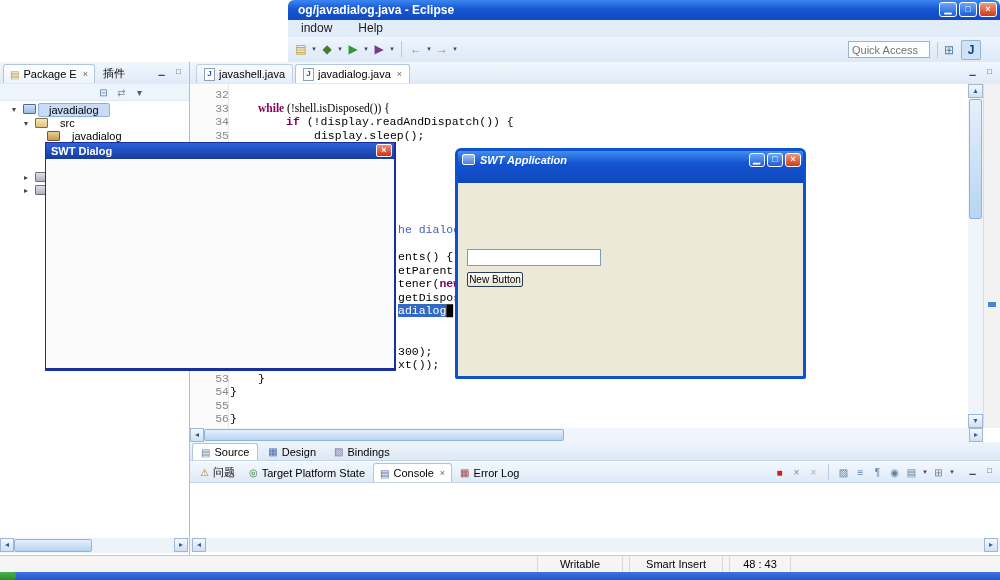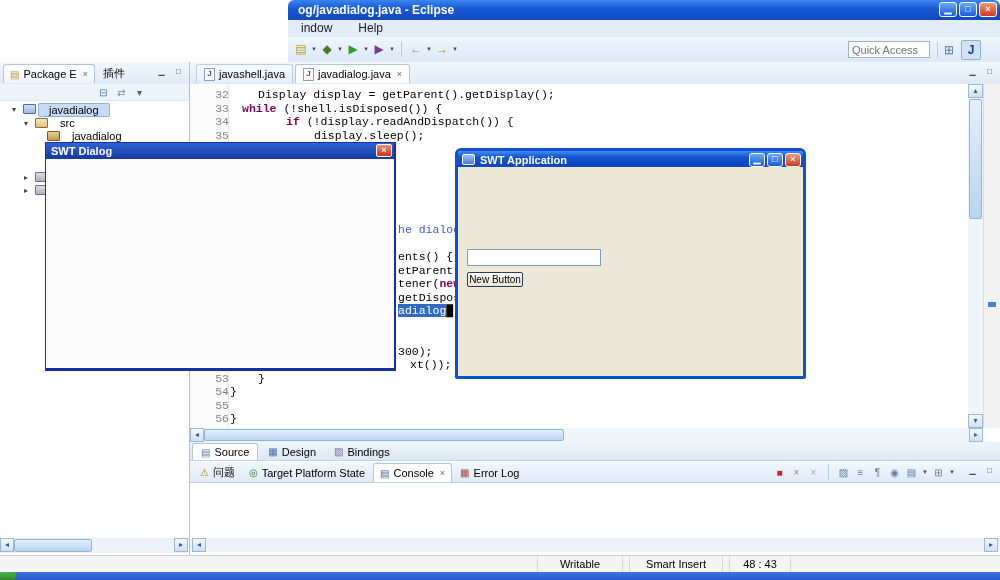--- a/index.html
+++ b/index.html
@@ -105,22 +105,22 @@
     border:1px solid #1a2f9e;border-right:2px solid #1a2f9e;border-bottom:3px solid #1a2f9e;}
   #swt-dialog-titlebar{position:relative;height:16px;background:linear-gradient(#2e62d8,#173a9e);
     color:#fff;font-weight:bold;font-size:11px;line-height:16px;padding-left:5px;}
   #swt-dialog-close{position:absolute;right:2px;top:1px;width:16px;height:13px;box-sizing:border-box;
     background:linear-gradient(#f0907a,#cf3018);border:1px solid #fff;border-radius:2px;
     color:#fff;font-size:9px;line-height:10px;text-align:center;font-weight:bold;}
 
   
   #swt-app{left:455px;top:148px;width:351px;height:231px;border:3px solid #0c52cc;border-radius:6px 6px 2px 2px;
     box-sizing:border-box;background:#ece9d8;z-index:20;}
-  #swt-app-titlebar{position:relative;height:16px;background:linear-gradient(#418cf0,#1353cf 40%,#0f47bc);
-    border-radius:3px 3px 0 0;color:#fff;font-weight:bold;font-size:11px;line-height:18px;padding-left:22px;}
+  #swt-app-titlebar{position:relative;height:32px;background:linear-gradient(#418cf0,#1353cf 40%,#0f47bc);
+    border-radius:3px 3px 0 0;color:#fff;font-weight:bold;font-size:11px;line-height:18px;padding-left:22px;font-style:italic;}
   .app-icon{position:absolute;left:4px;top:3px;width:13px;height:11px;border:1px solid #fff;border-radius:2px;
     background:linear-gradient(#9ec0f8,#4a80d8);box-sizing:border-box;}
   #swt-app .winbtns{right:2px;top:2px;}
   #swt-app .winbtn{width:16px;height:14px;line-height:11px;}
   #swt-app-body{position:absolute;left:0;top:18px;right:0;bottom:0;}
   .app-input{position:absolute;left:9px;top:80px;width:134px;height:17px;border:1px solid #7f9db9;
     background:#fff;box-sizing:border-box;font-size:11px;padding:0 2px;font-family:"Liberation Sans",sans-serif;}
   .app-button{position:absolute;left:9px;top:103px;width:56px;height:15px;border:1px solid #2a3a52;border-radius:2px;
     background:linear-gradient(#fefefe,#e8e4d0);font-size:10px;line-height:11px;padding:0;color:#000;
     font-family:"Liberation Sans",sans-serif;}
@@ -234,37 +234,37 @@
     </div>
     <span class="view-btns">
       <span class="vbtn">▁</span>
       <span class="vbtn">□</span>
     </span>
   </div>
 
   <div class="abs" id="ed-content">
     <div id="gutter"></div>
     <div id="code-lines">
-        <div class="cl" style="top: 4px;"><span class="ln">32</span><span class="code" style="left: 68px;"><span>Display display = getParent().getDisplay();</span></span></div>
-        <div class="cl" style="top: 17.5px;"><span class="ln">33</span><span class="code" style="left: 52px;"><span class="kw">while</span><span> (!shell.isDisposed()) {</span></span></div>
+        <div class="cl" style="top: 4px;"><span class="ln">32</span></div>
+        <div class="cl" style="top: 17.5px;"><span class="ln">33</span><span class="code" style="left: 68px; font-family: Liberation Serif, serif;"><span class="kw">while</span><span> (!shell.isDisposed()) {</span></span></div>
         <div class="cl" style="top: 31px;"><span class="ln">34</span><span class="code" style="left: 96px;"><span class="kw">if</span><span> (!display.readAndDispatch()) {</span></span></div>
         <div class="cl" style="top: 44.5px;"><span class="ln">35</span><span class="code" style="left: 124px;"><span>display.sleep();</span></span></div>
         <div class="cl" style="top: 287.5px;"><span class="ln">53</span><span class="code" style="left: 68px;"><span>}</span></span></div>
         <div class="cl" style="top: 301px;"><span class="ln">54</span><span class="code" style="left: 40px;"><span>}</span></span></div>
         <div class="cl" style="top: 314.5px;"><span class="ln">55</span><span class="code" style="left: 40px;"><span></span></span></div>
         <div class="cl" style="top: 328px;"><span class="ln">56</span><span class="code" style="left: 40px;"><span>}</span></span></div>
         <div class="cl" style="top: 341.5px;"><span class="ln">57</span><span class="code" style="left: 40px;"><span></span></span></div>
         <div class="cl" style="top: 139px;"><span class="code" style="left: 208px;"><span class="doc">he dialog</span></span></div>
         <div class="cl" style="top: 166px;"><span class="code" style="left: 208px;"><span>ents() {</span></span></div>
         <div class="cl" style="top: 179.5px;"><span class="code" style="left: 208px;"><span>etParent(</span></span></div>
         <div class="cl" style="top: 193px;"><span class="code" style="left: 208px;"><span>tener(</span><span class="kw">new</span></span></div>
         <div class="cl" style="top: 206.5px;"><span class="code" style="left: 208px;"><span>getDispose</span></span></div>
         <div class="cl" style="top: 220px;"><span class="code" style="left: 208px;"><span class="sel">adialog</span><span>█[</span></span></div>
         <div class="cl" style="top: 260.5px;"><span class="code" style="left: 208px;"><span>300);</span></span></div>
-        <div class="cl" style="top: 274px;"><span class="code" style="left: 220px;"><span>xt());</span></span></div>
+        <div class="cl" style="top: 274px;"><span class="code" style="left: 208px;"><span>xt());</span></span></div>
       </div>
   </div>
   <div class="abs" id="ed-vscroll">
     <span class="sb-btn" style="left:0;top:0;width:15px">▴</span>
     <span class="sb-thumb" style="left:1px;top:15px;width:13px;height:120px"></span>
     <span class="sb-btn" style="left:0;bottom:0;width:15px">▾</span>
   </div>
   <div class="abs" id="ed-overview">
     <span class="ov-marker" style="top:218px"></span>
   </div>

